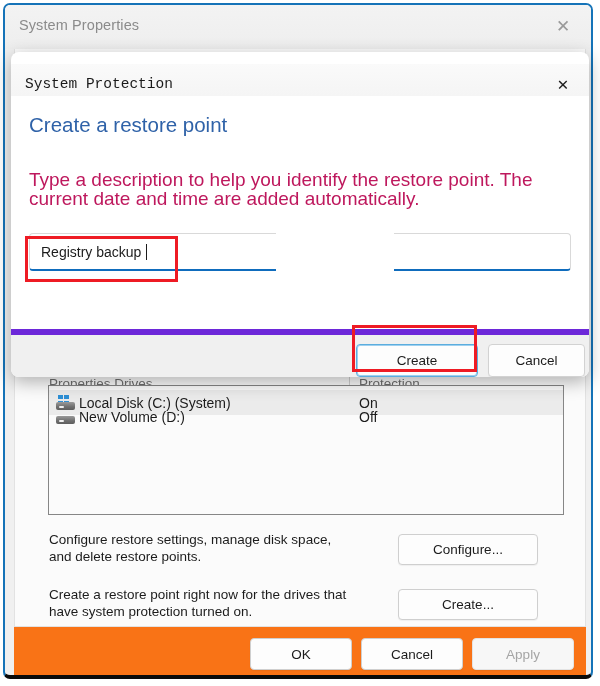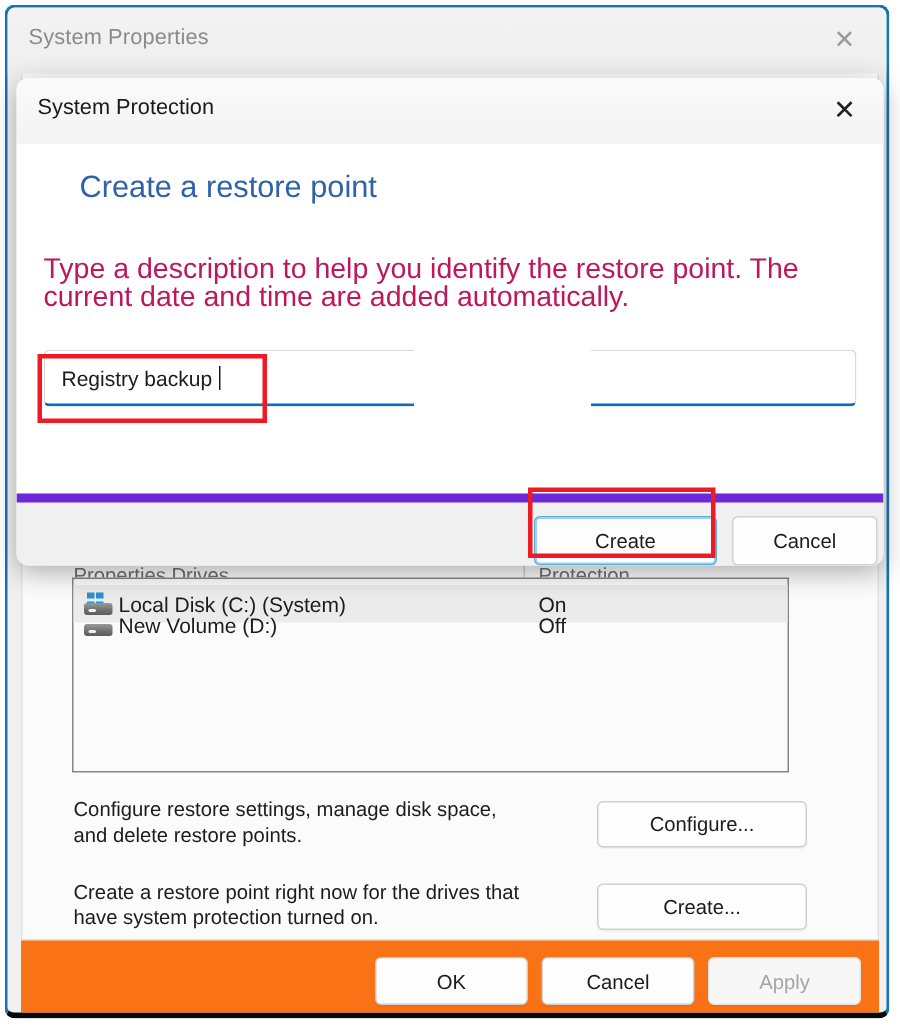--- a/index.html
+++ b/index.html
@@ -90,21 +90,21 @@
     position: absolute;
     left: 300px; top: -2px;
     width: 1px; height: 20px;
     background: #d0d0d0;
   }
 
   .drives-box {
     position: absolute;
     left: 33px;
     top: 336px;
-    width: 478px;
+    width: 516px;
     height: 130px;
     border: 1px solid #868686;
     background: #fbfbfb;
     box-sizing: border-box;
     text-align: center;
   }
   .drive-row {
     position: absolute;
     left: 0;
     width: 100%;
@@ -197,23 +197,24 @@
     left: 11px; top: 52px;
     width: 578px;
     height: 325px;
     background: #ffffff;
     border-radius: 8px;
     box-shadow: 0 5px 18px rgba(0,0,0,0.30);
     overflow: hidden;
   }
   .modal-titlebar {
     position: absolute;
-    left: 0; top: 0;
+    left: 0; top: 12px;
     width: 100%; height: 44px;
     background: linear-gradient(180deg,#fafafa 0%, #f3f3f3 100%);
+    font-family: Liberation Mono, monospace;
   }
   .modal-title {
     position: absolute;
     left: 14px; top: 12px;
     font-size: 14.5px;
     color: #1a1a1a;
     white-space: nowrap;
   }
   .modal-close {
     position: absolute;
@@ -229,21 +230,20 @@
     width: 100%;
     height: 233px;
     background: #ffffff;
   }
   .modal-heading {
     position: absolute;
     left: 18px; top: 17px;
     font-size: 20.5px;
     color: #2f62a8;
     white-space: nowrap;
-    margin-left: 24px;
   }
   .modal-desc {
     position: absolute;
     left: 18px; top: 74px;
     width: 545px;
     font-size: 19px;
     color: #be185d;
     line-height: 19px;
   }
   .desc-input {

